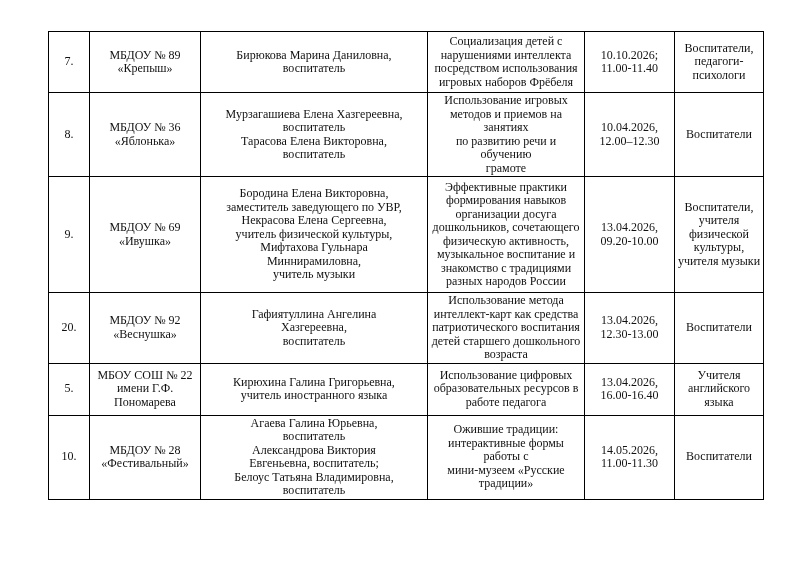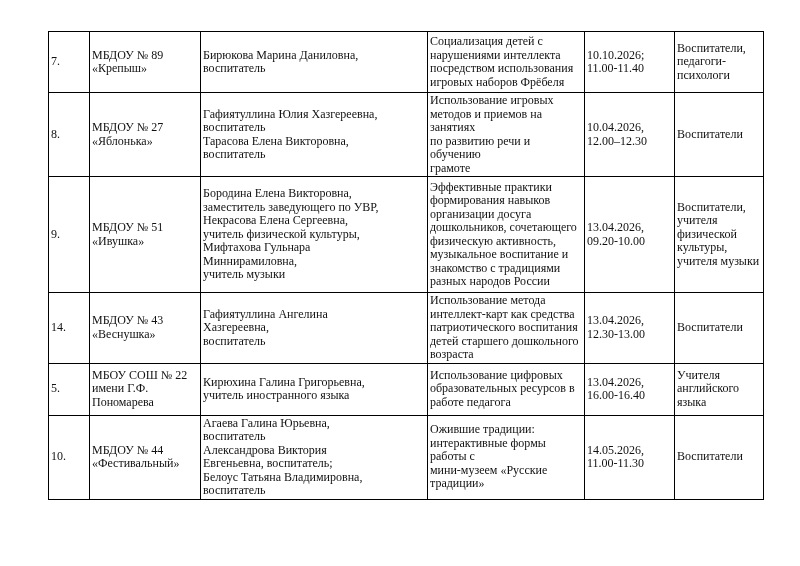--- a/index.html
+++ b/index.html
@@ -23,21 +23,21 @@
     width: 715px;
     border-collapse: collapse;
     table-layout: fixed;
     font-family: "Liberation Serif", "DejaVu Serif", serif;
     font-size: 12px;
     line-height: 13.5px;
     color: #111111;
   }
   table.schedule td {
     border: 1px solid #000000;
-    text-align: left;
+    text-align: center;
     vertical-align: middle;
     white-space: pre-line;
     padding: 1px 2px;
     overflow: hidden;
   }
   col.c-num       { width: 41px; }
   col.c-org       { width: 111px; }
   col.c-people    { width: 227px; }
   col.c-topic     { width: 157px; }
   col.c-date      { width: 90px; }
@@ -74,37 +74,37 @@
 посредством использования
 игровых наборов Фрёбеля</td>
         <td>10.10.2026;
 11.00-11.40</td>
         <td>Воспитатели,
 педагоги-
 психологи</td>
       </tr>
       <tr class="r1">
         <td>8.</td>
-        <td>МБДОУ № 27
+        <td>МБДОУ № 36
 «Яблонька»</td>
-        <td>Гафиятуллина Юлия Хазгереевна,
+        <td>Мурзагашиева Елена Хазгереевна,
 воспитатель
 Тарасова Елена Викторовна,
 воспитатель</td>
         <td>Использование игровых
 методов и приемов на занятиях
 по развитию речи и обучению
 грамоте</td>
         <td>10.04.2026,
 12.00–12.30</td>
         <td>Воспитатели</td>
       </tr>
       <tr class="r2">
         <td>9.</td>
-        <td>МБДОУ № 51
+        <td>МБДОУ № 69
 «Ивушка»</td>
         <td>Бородина Елена Викторовна,
 заместитель заведующего по УВР,
 Некрасова Елена Сергеевна,
 учитель физической культуры,
 Мифтахова Гульнара
 Миннирамиловна,
 учитель музыки</td>
         <td>Эффективные практики
 формирования навыков
@@ -116,22 +116,22 @@
 разных народов России</td>
         <td>13.04.2026,
 09.20-10.00</td>
         <td>Воспитатели,
 учителя
 физической
 культуры,
 учителя музыки</td>
       </tr>
       <tr class="r3">
-        <td>14.</td>
-        <td>МБДОУ № 43
+        <td>20.</td>
+        <td>МБДОУ № 92
 «Веснушка»</td>
         <td>Гафиятуллина Ангелина
 Хазгереевна,
 воспитатель</td>
         <td>Использование метода
 интеллект-карт как средства
 патриотического воспитания
 детей старшего дошкольного
 возраста</td>
         <td>13.04.2026,
@@ -149,21 +149,21 @@
 образовательных ресурсов в
 работе педагога</td>
         <td>13.04.2026,
 16.00-16.40</td>
         <td>Учителя
 английского
 языка</td>
       </tr>
       <tr class="r5">
         <td>10.</td>
-        <td>МБДОУ № 44
+        <td>МБДОУ № 28
 «Фестивальный»</td>
         <td>Агаева Галина Юрьевна,
 воспитатель
 Александрова Виктория
 Евгеньевна, воспитатель;
 Белоус Татьяна Владимировна,
 воспитатель</td>
         <td>Ожившие традиции:
 интерактивные формы работы с
 мини-музеем «Русские

